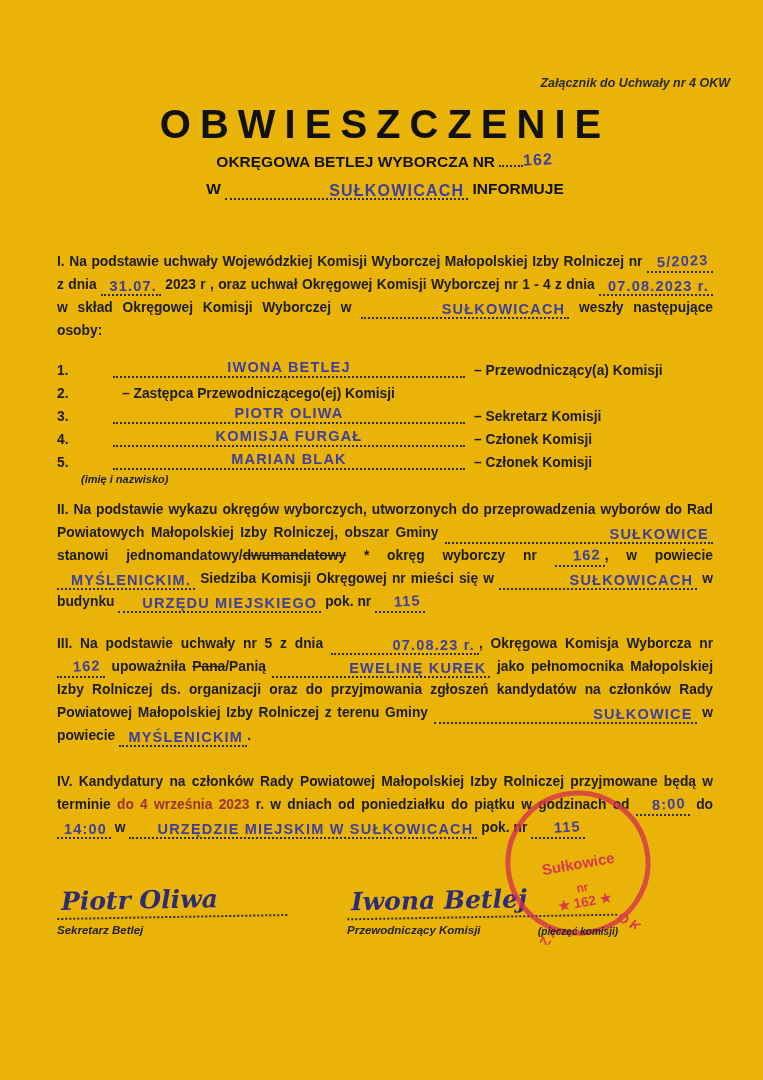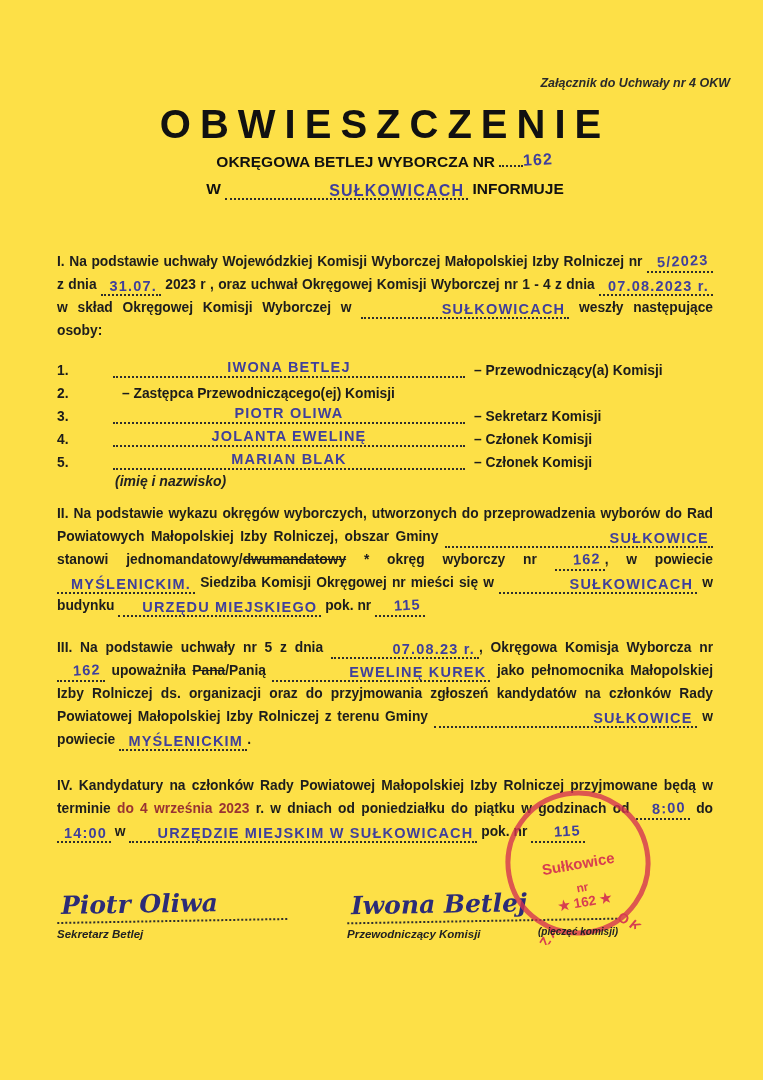--- a/index.html
+++ b/index.html
@@ -1,20 +1,20 @@
 <!DOCTYPE html>
 <html lang="pl"><head>
 <meta charset="utf-8">
 <style>
   html,body{margin:0;padding:0;background:#e8e8e8;}
   .page{
     position:relative;
     width:763px;height:1080px;
     margin:0 auto;
-    background:#fde047;
+    background:#eab308;
     font-family:"Liberation Sans",sans-serif;
     color:#1c1c1c;
     overflow:hidden;
   }
   .content{padding:0 50px 0 57px;}
   
   .note{
     position:absolute;top:76px;right:33px;
     font-size:12.5px;font-style:italic;font-weight:700;color:#2a2a2a;
   }
@@ -68,22 +68,22 @@
   
   .list{margin-top:13px;}
   .mrow{display:flex;align-items:flex-end;height:23px;font-size:13.8px;font-weight:600;}
   .mno{width:56px;}
   .mline{
     width:352px;border-bottom:2px dotted #2e2e2e;
     text-align:center;line-height:16px;
   }
   .mrole{padding-left:9px;white-space:nowrap;margin-top:16px;}
   .caption{
-    margin:3px 0 0 58px;
-    font-size:14px;font-style:italic;font-weight:700;color:#222;
+    margin:3px 0 0 24px;
+    font-size:11px;font-style:italic;font-weight:700;color:#222;
   }
   
   .sigs{display:flex;margin-top:46px;}
   .sig{display:flex;flex-direction:column;}
   .sig-left{width:230px;}
   .sig-right{width:270px;margin-left:60px;}
   .script{
     font-family:"DejaVu Serif",serif;
     font-style:italic;font-weight:600;
     font-size:25px;color:#2c2c77;
@@ -135,21 +135,21 @@
           <span class="mno">2.</span>
           <span class="mrole">– Zastępca Przewodniczącego(ej) Komisji</span>
         </div>
       <div class="mrow">
           <span class="mno">3.</span>
           <span class="mline"><span class="hw">PIOTR OLIWA</span></span>
           <span class="mrole">– Sekretarz Komisji</span>
         </div>
       <div class="mrow">
           <span class="mno">4.</span>
-          <span class="mline"><span class="hw">JOLANTA EWELINĘ</span></span>
+          <span class="mline"><span class="hw">KOMISJA FURGAŁ</span></span>
           <span class="mrole">– Członek Komisji</span>
         </div>
       <div class="mrow">
           <span class="mno">5.</span>
           <span class="mline"><span class="hw">MARIAN BLAK</span></span>
           <span class="mrole">– Członek Komisji</span>
         </div>
     </div>
     <div class="caption">(imię i nazwisko)</div>
 

